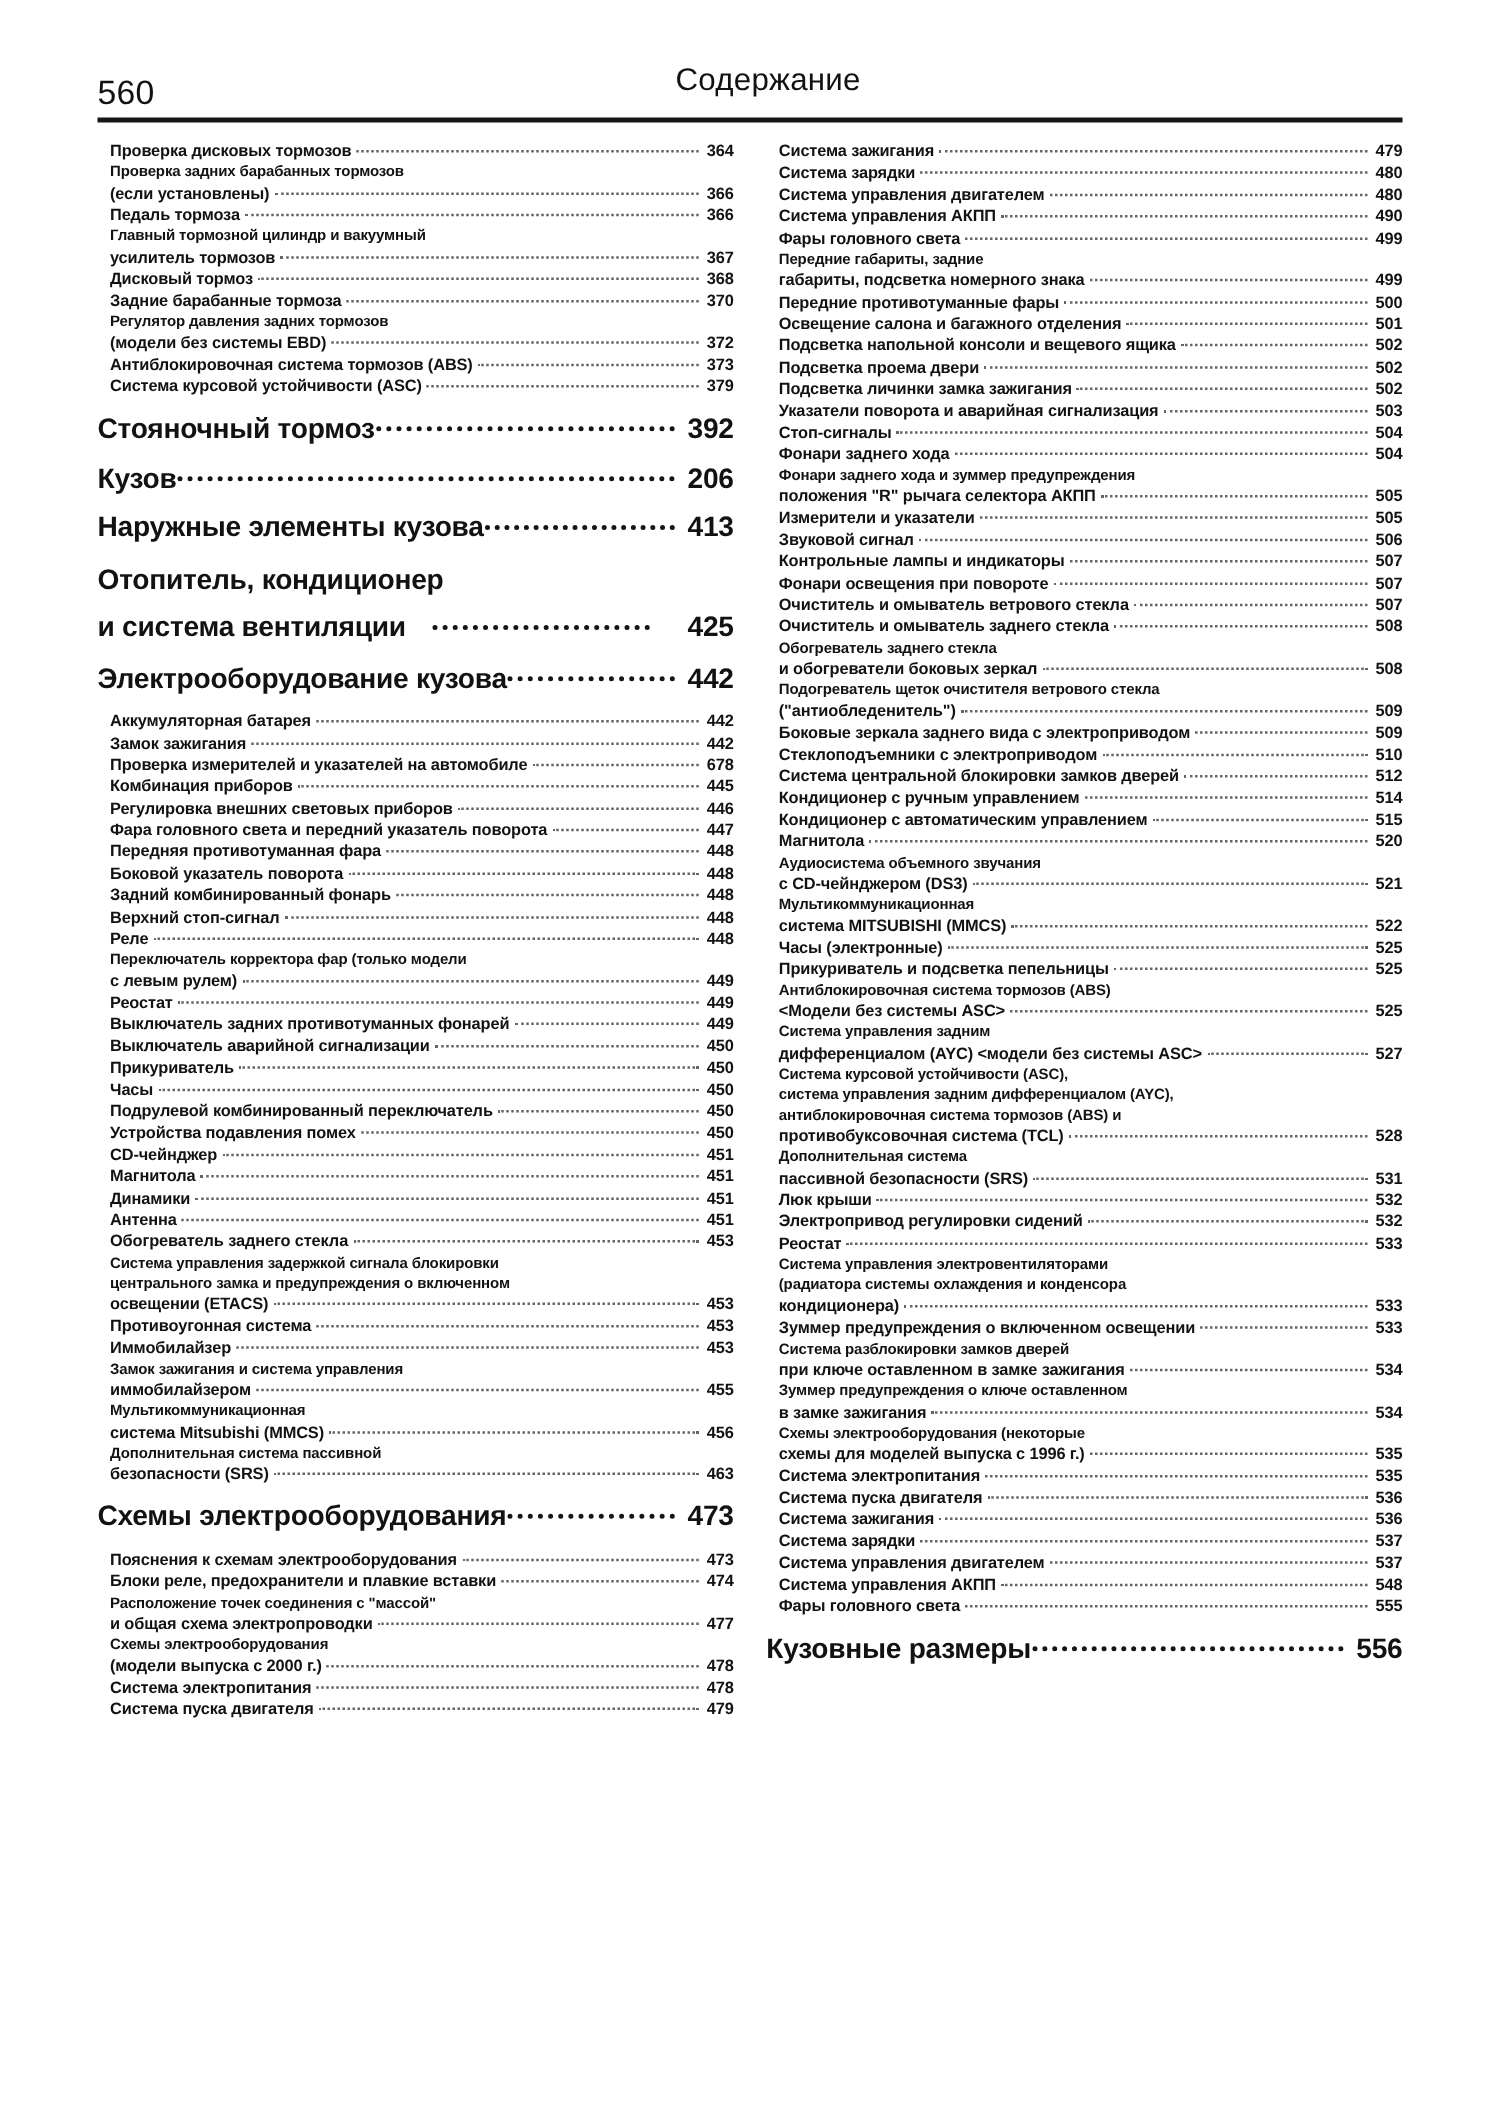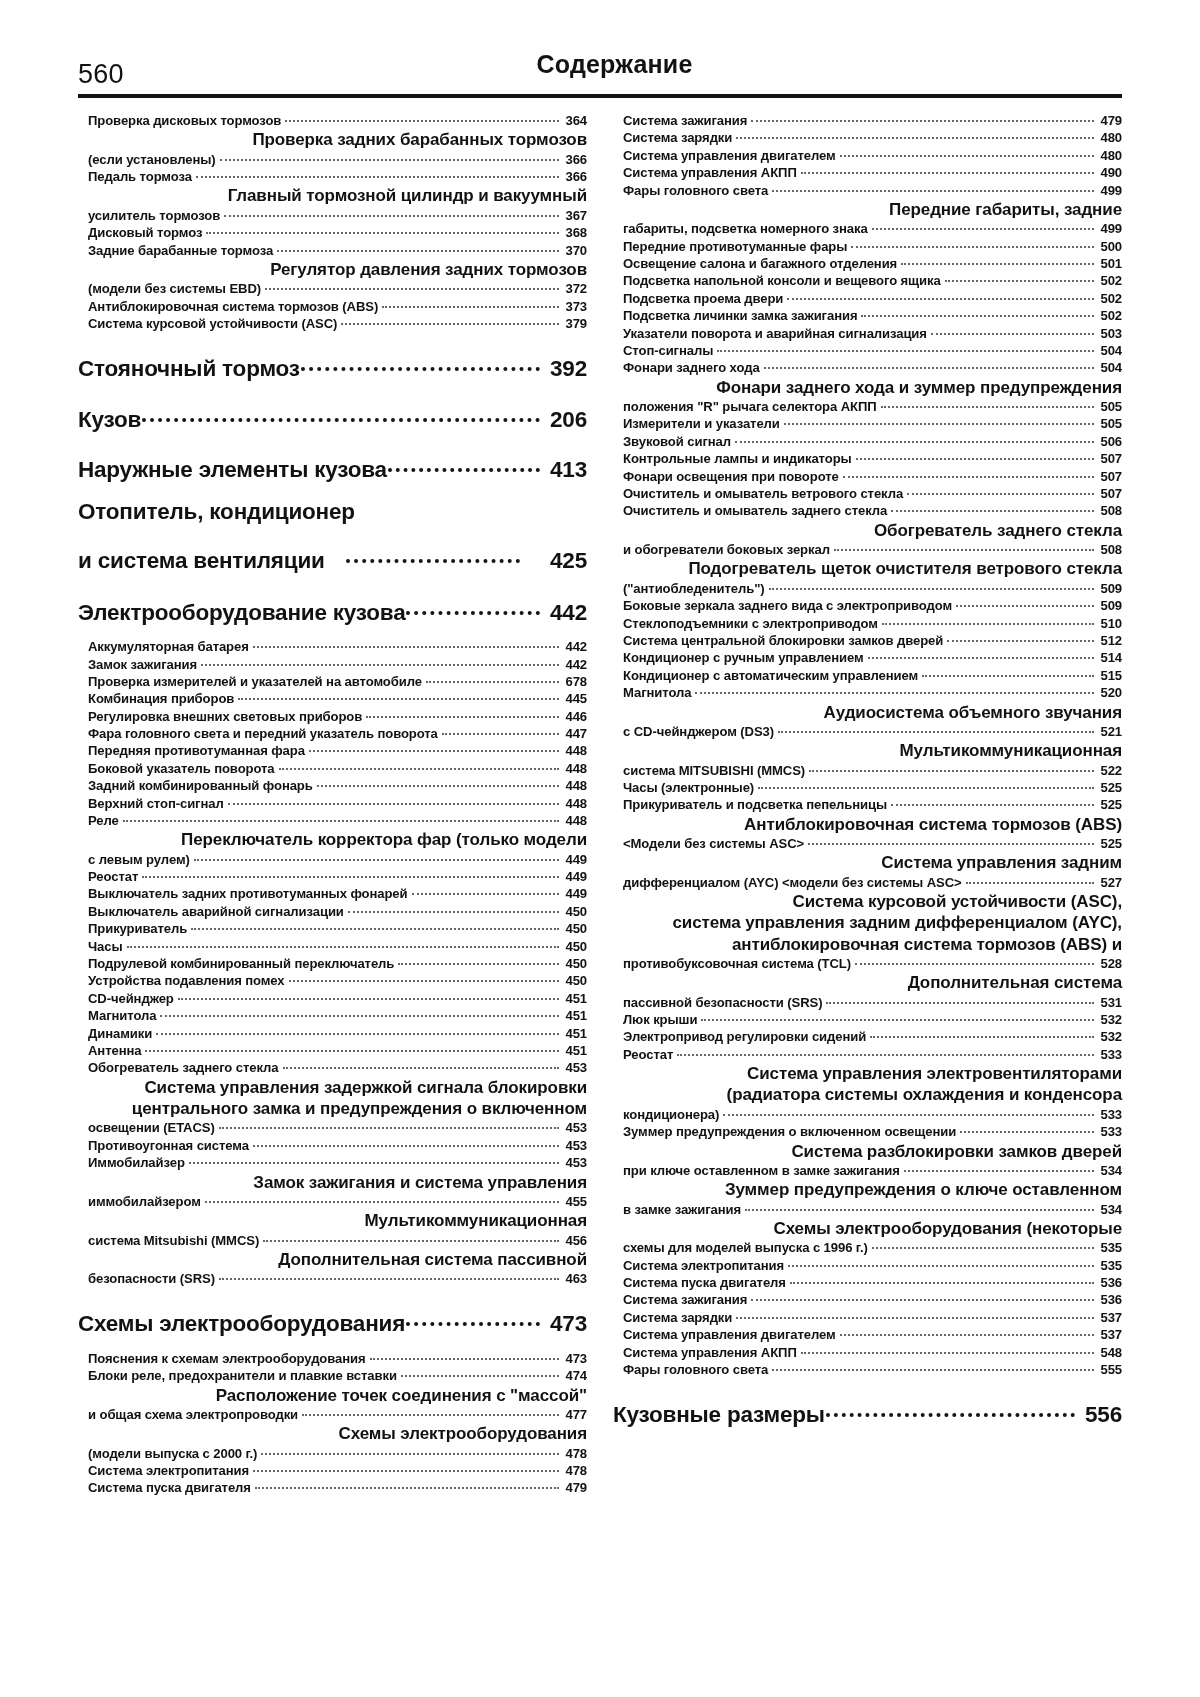--- a/index.html
+++ b/index.html
@@ -35,21 +35,21 @@
     height: 46px;
   }
   .folio {
     font-size: 27px;
     font-weight: normal;
     letter-spacing: 0.2px;
     line-height: 1;
   }
   .header-title {
     font-size: 25px;
-    font-weight: bold;
+    font-weight: normal;
     letter-spacing: 0.2px;
     line-height: 1;
     position: absolute;
     left: 0;
     right: 0;
     text-align: center;
     top: 52px;
     pointer-events: none;
     margin-left: 29px;
   }
@@ -96,27 +96,26 @@
   .lvl2 .pg {
     font-size: 13.1px;
     font-weight: bold;
     text-align: right;
     min-width: 26px;
     white-space: nowrap;
   }
 
   
   .cont {
-    font-size: 17px;
+    font-size: 12px;
     font-weight: bold;
     letter-spacing: -0.1px;
     margin: 0 0 4.3px 10px;
     line-height: 1.0;
     white-space: nowrap;
-    text-align: right;
   }
 
   
   .lvl1 {
     font-size: 22.5px;
     font-weight: bold;
     letter-spacing: -0.2px;
     margin: 17px 0 16px 0;
     width: 100%;
     align-items: baseline;
@@ -130,21 +129,20 @@
     position: relative;
     top: -5px;
     border-bottom: 4px dotted #151515;
   }
   .lvl1 .pg {
     font-size: 22.5px;
     font-weight: bold;
     text-align: right;
     min-width: 46px;
     white-space: nowrap;
-    margin-top: 11px;
   }
   .lvl1.two-line { display: block; }
   .lvl1.two-line .first-line { white-space: nowrap; margin-bottom: 12px; }
   .lvl1.two-line .second-line {
     display: flex;
     align-items: baseline;
     width: 100%;
     gap: 20px;
   }
 

